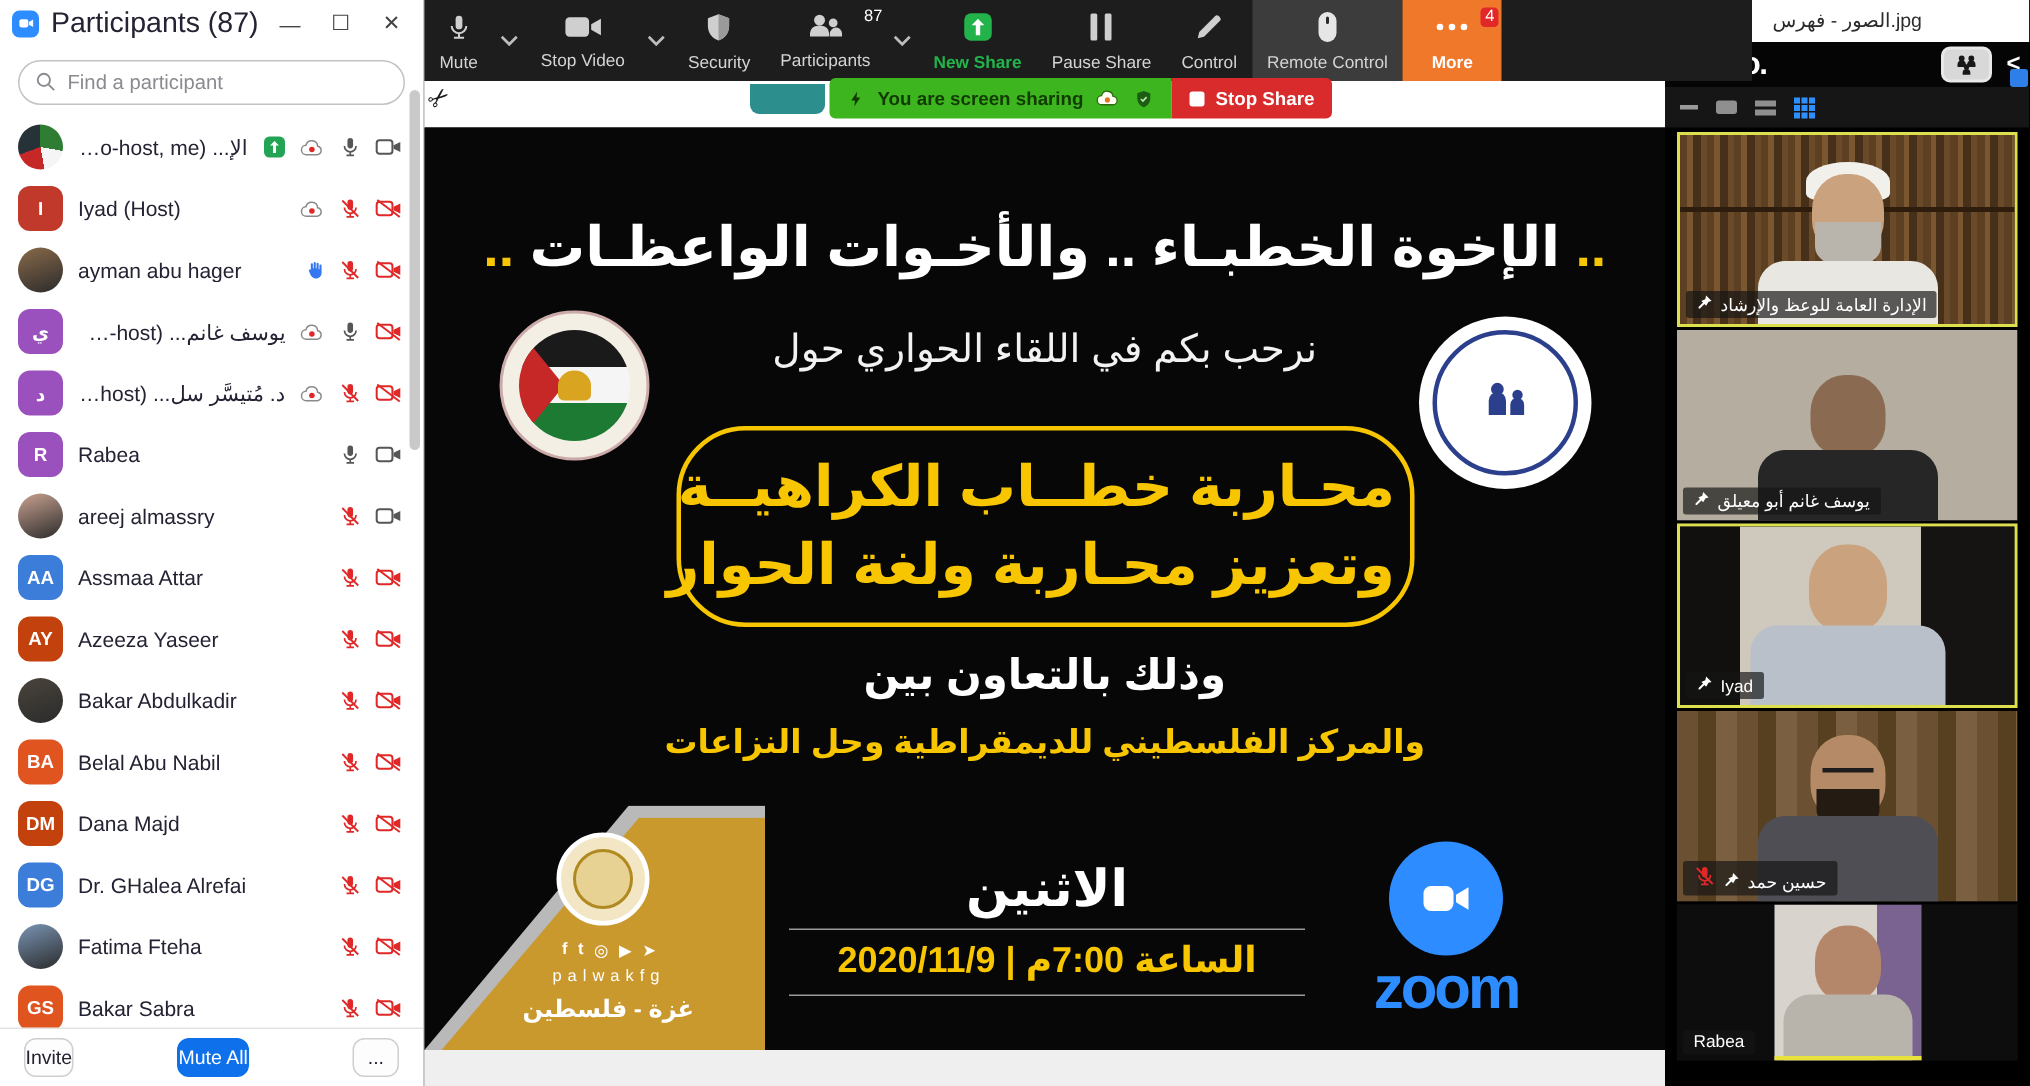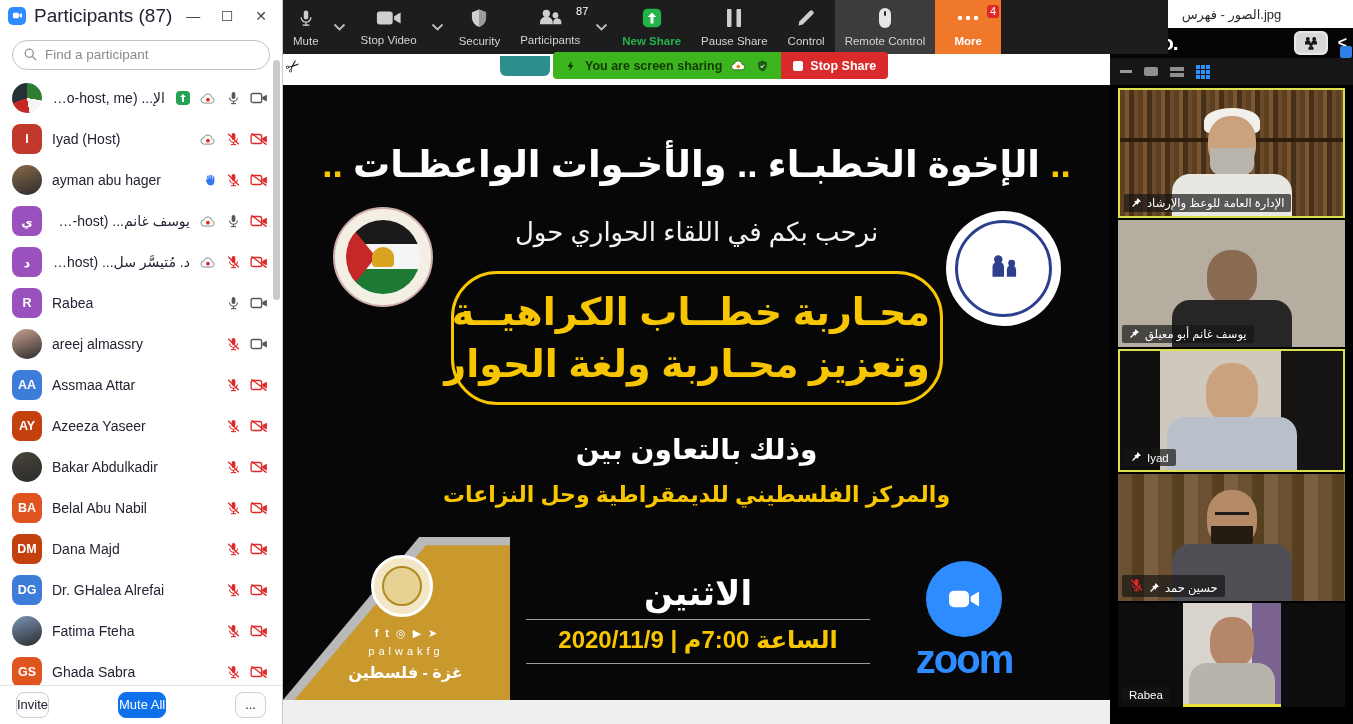--- a/index.html
+++ b/index.html
@@ -51,21 +51,21 @@
   .banner-tab{width:50px;height:20px;margin-top:4px;background:#2d8f8d;border-radius:0 0 6px 6px;}
   .banner-msg{display:flex;align-items:center;gap:8px;background:#3cb51f;color:#123b00;font-weight:bold;font-size:12.5px;padding:0 12px;border-radius:4px 0 0 4px;margin-left:3px;}
   .banner-stop{display:flex;align-items:center;gap:7px;background:#d92b2b;color:#fff;font-weight:bold;font-size:12.5px;padding:0 12px;border-radius:0 4px 4px 0;cursor:pointer;}
   .stop-sq{width:10px;height:10px;background:#fff;border-radius:2px;}
 
   
   .poster{position:absolute;left:0;top:31px;width:827px;height:615px;background:#070707;overflow:hidden;direction:rtl;}
   .p-title{position:absolute;top:58px;left:0;width:100%;text-align:center;color:#fff;font-size:37px;font-weight:800;letter-spacing:-1px;}
   .p-title .ydots{color:#f7c600;font-weight:800;}
   .p-sub{position:absolute;top:132px;left:0;width:100%;text-align:center;color:#f2f2f2;font-size:26px;}
-  .p-box{position:absolute;top:186px;left:168px;width:492px;border:3px solid #f7c600;border-radius:46px;padding:12px 10px;text-align:center;}
+  .p-box{position:absolute;top:199px;left:168px;width:492px;border:3px solid #f7c600;border-radius:46px;padding:12px 10px;text-align:center;}
   .p-box .l{color:#f7c600;font-size:38px;font-weight:800;line-height:52px;white-space:nowrap;}
   .p-coop{position:absolute;top:348px;left:0;width:100%;text-align:center;color:#fff;font-size:28px;font-weight:bold;}
   .p-orgs{position:absolute;top:396px;left:0;width:100%;text-align:center;color:#f7c600;font-size:22px;font-weight:bold;line-height:28px;}
   .p-day{position:absolute;top:488px;left:180px;width:470px;text-align:center;color:#fff;font-size:34px;font-weight:bold;}
   .p-dline{position:absolute;left:243px;width:344px;height:1px;background:#9a9a9a;}
   .p-date{position:absolute;top:541px;left:180px;width:470px;text-align:center;color:#f7c600;font-size:24px;font-weight:bold;}
   .zoomlogo{position:absolute;top:476px;left:611px;width:140px;text-align:center;direction:ltr;}
   .zoomlogo .circ{width:76px;height:76px;border-radius:50%;background:#2D8CFF;margin:0 auto;display:flex;align-items:center;justify-content:center;}
   .zoomlogo .word{color:#2D8CFF;font-size:40px;font-weight:800;letter-spacing:-2px;line-height:44px;}
   .logo{position:absolute;border-radius:50%;}
@@ -475,21 +475,21 @@
               <svg width="18" height="14" viewBox="0 0 24 18" style="color:#e02828">
                 <rect x="1.5" y="3" width="14" height="12" rx="2.5" fill="none" stroke="currentColor" stroke-width="1.8"></rect>
                 <path d="M16.5 7.5l6-3v9l-6-3z" fill="currentColor"></path>
                 <line x1="2" y1="1.5" x2="22" y2="16.5" stroke="currentColor" stroke-width="1.8"></line>
               </svg>
             </span>
           </span>
         </li>
         <li class="prow">
           <span class="avatar" style="background:#e0541f">GS</span>
-          <span class="pname" dir="auto">Ghada Sabra</span>
+          <span class="pname" dir="auto">Bakar Sabra</span>
           <span class="picons">
             <span>
               <svg width="15" height="16" viewBox="0 0 24 24" style="color:#e02828" fill="currentColor">
                 <rect x="9" y="2.5" width="6" height="11" rx="3"></rect>
                 <path d="M5.8 11a6.2 6.2 0 0 0 12.4 0" fill="none" stroke="currentColor" stroke-width="1.8"></path>
                 <line x1="12" y1="17.5" x2="12" y2="21" stroke="currentColor" stroke-width="1.8"></line>
                 <line x1="8" y1="21" x2="16" y2="21" stroke="currentColor" stroke-width="1.8"></line>
                 <line x1="3.5" y1="3.5" x2="20.5" y2="20.5" stroke="currentColor" stroke-width="2"></line>
               </svg>
             </span>

